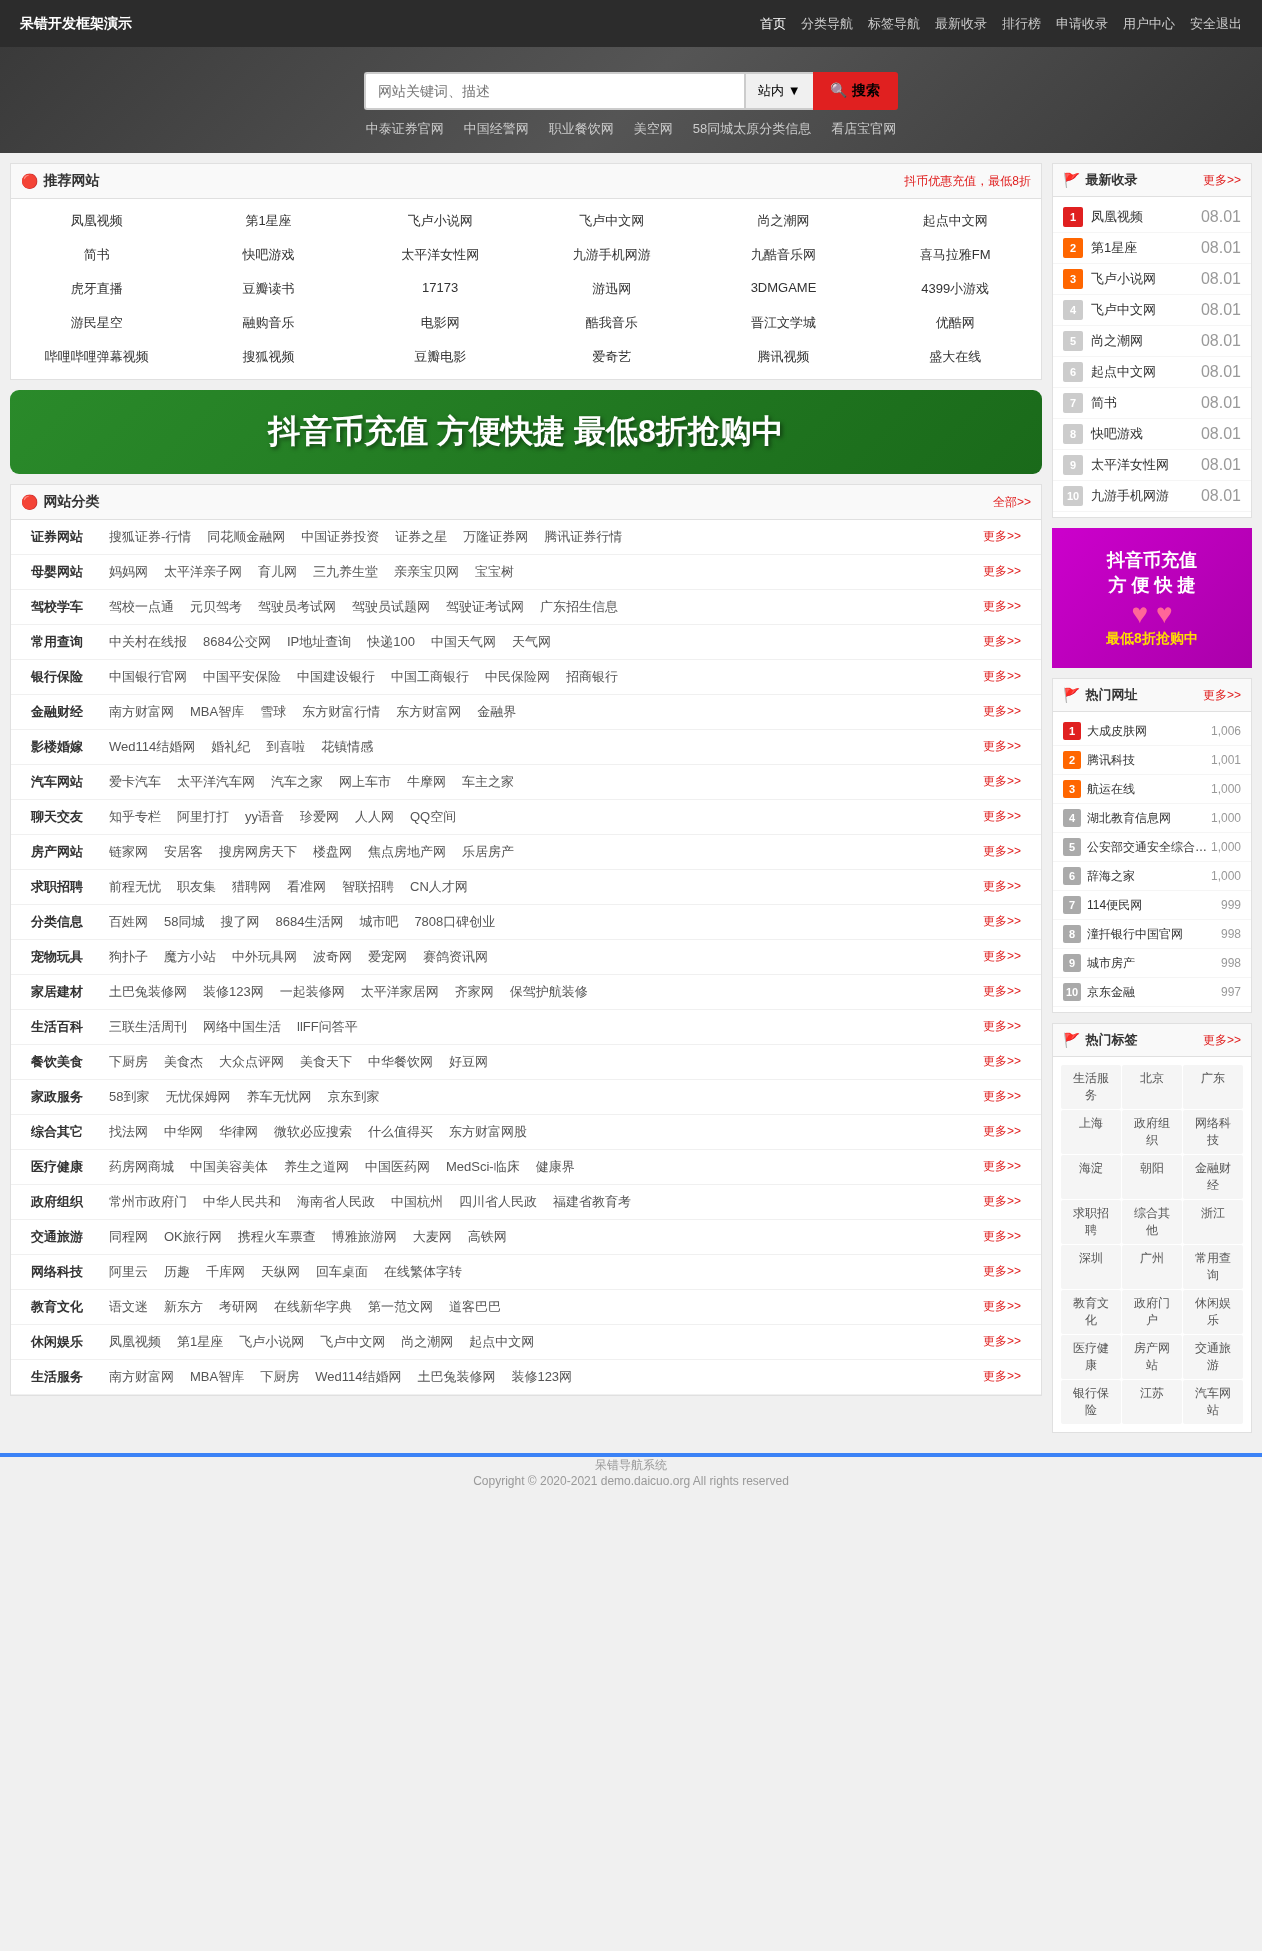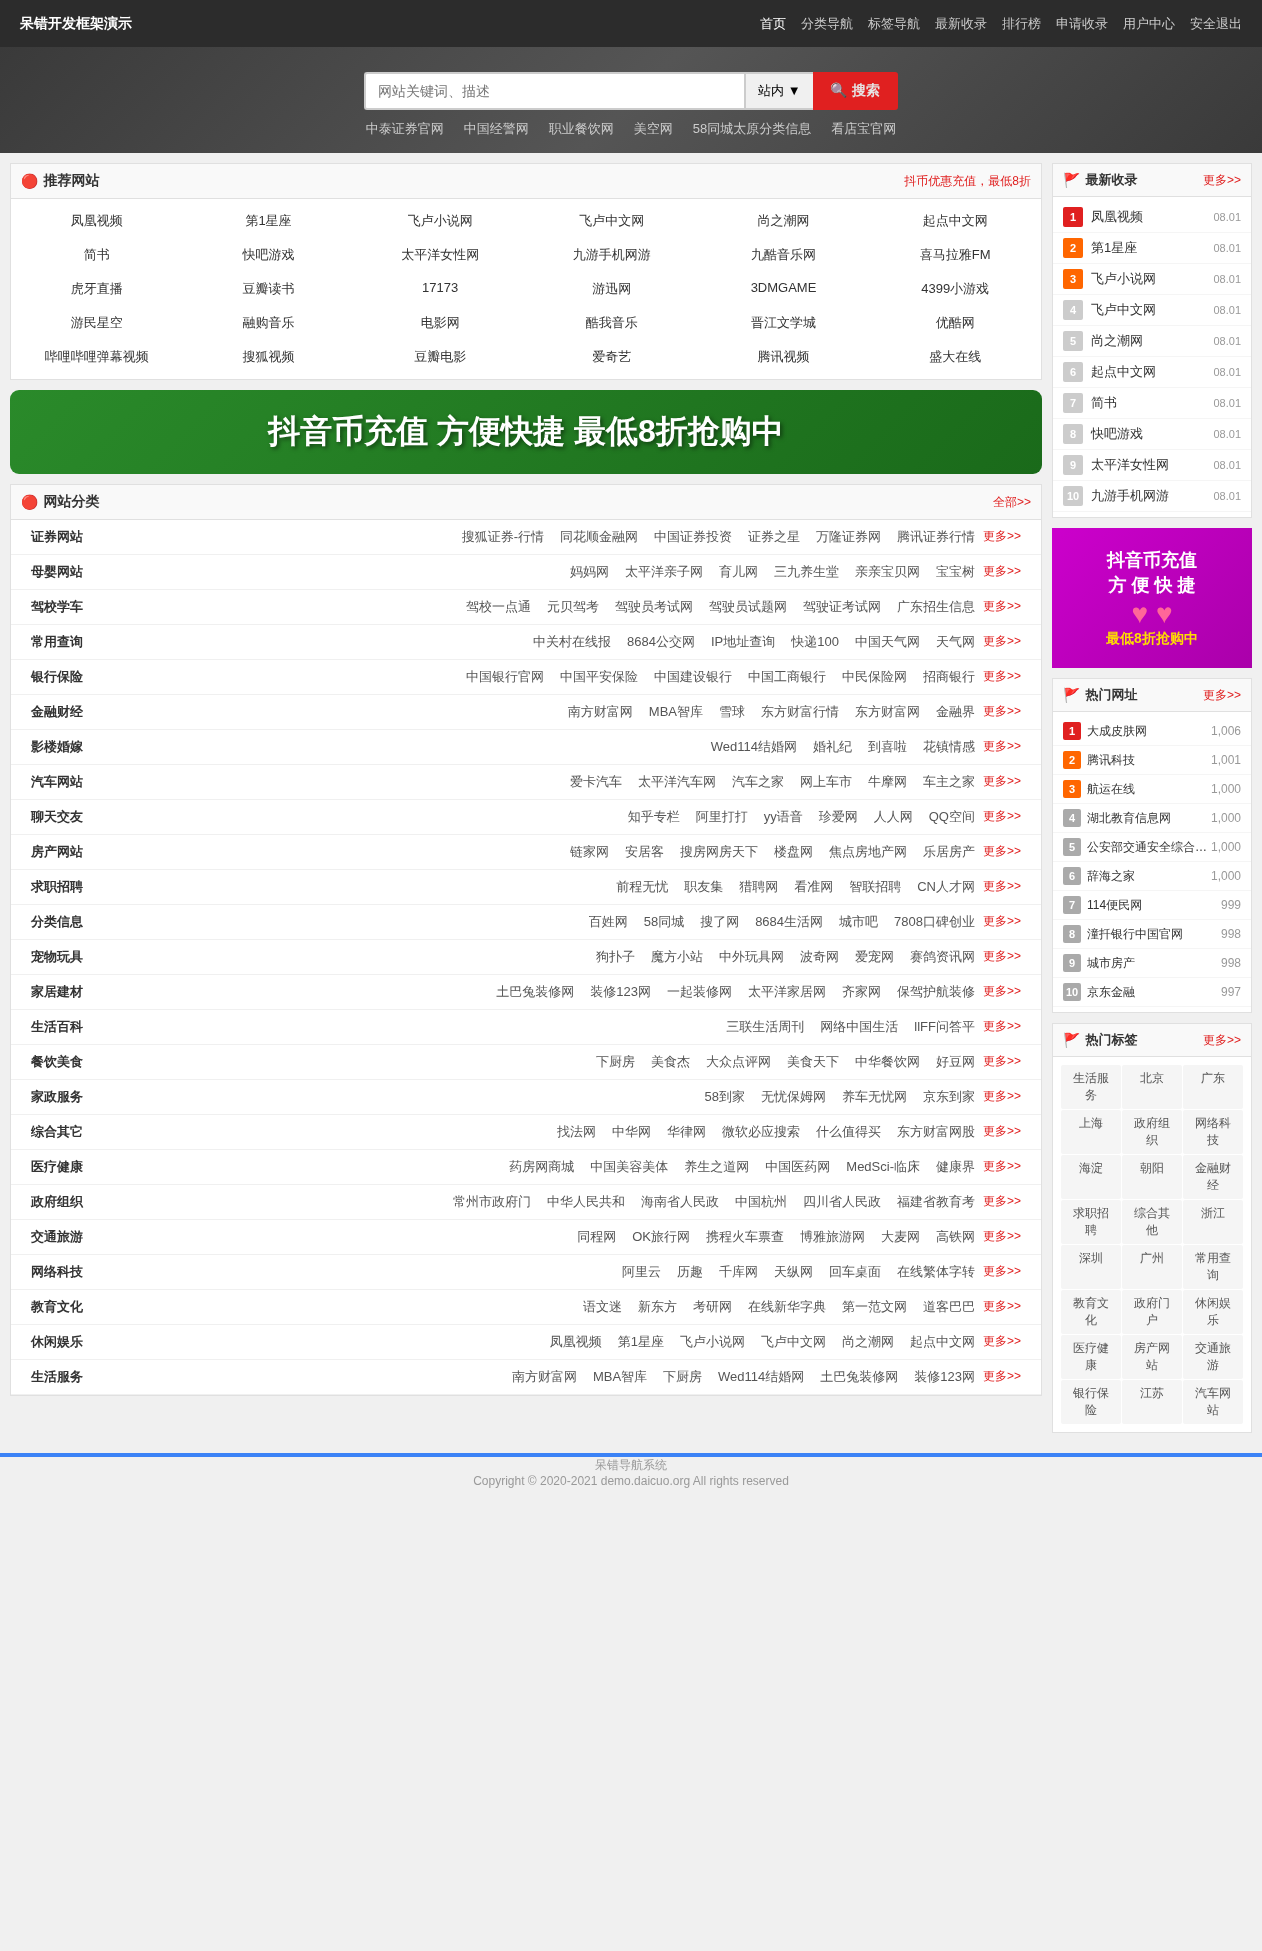--- a/index.html
+++ b/index.html
@@ -10,21 +10,21 @@
     .header-title { color: #fff; font-size: 14px; font-weight: bold; }
     .header-nav { display: flex; gap: 15px; }
     .header-nav a { color: #ccc; text-decoration: none; font-size: 13px; }
     .header-nav a.active { color: #fff; }
 
     
     .search-area { background: linear-gradient(135deg, #3a3a3a 0%, #555 50%, #3a3a3a 100%); padding: 25px 0 15px; text-align: center; }
     .search-box { display: inline-flex; align-items: center; }
     .search-input { width: 380px; height: 38px; padding: 0 12px; border: 2px solid #ccc; border-right: none; font-size: 14px; outline: none; border-radius: 3px 0 0 3px; }
     .search-site-btn { height: 38px; padding: 8px 12px; background: #f0f0f0; border: 2px solid #ccc; border-right: none; cursor: pointer; font-size: 13px; white-space: nowrap; text-align: center; }
-    .search-btn { height: 38px; padding: 0 18px; background: #e02020; color: #e5e5e5; border: none; cursor: pointer; font-size: 14px; font-weight: bold; border-radius: 0 3px 3px 0; }
+    .search-btn { height: 38px; padding: 0 18px; background: #e02020; color: #000000; border: none; cursor: pointer; font-size: 14px; font-weight: bold; border-radius: 0 3px 3px 0; }
     .search-links { margin-top: 10px; display: flex; justify-content: center; gap: 20px; }
     .search-links a { color: #ccc; text-decoration: none; font-size: 13px; }
 
     
     .main-container { max-width: 1262px; margin: 0 auto; padding: 10px; display: flex; gap: 10px; }
     .left-col { flex: 1; min-width: 0; }
     .right-col { width: 200px; flex-shrink: 0; }
 
     
     .section-box { background: #fff; margin-bottom: 10px; border: 1px solid #e0e0e0; }
@@ -39,32 +39,32 @@
     .site-item { padding: 8px 5px; text-align: center; cursor: pointer; font-size: 13px; }
     .site-item a { color: #333; text-decoration: none; }
 
     
     .banner { background: linear-gradient(135deg, #2a8a2a, #1a6a1a); margin-bottom: 10px; padding: 20px; text-align: center; cursor: pointer; position: relative; overflow: hidden; border-radius: 9px; }
     .banner-text { color: #fff; font-size: 32px; font-weight: bold; text-shadow: 2px 2px 4px rgba(0,0,0,0.5); }
 
     
     .category-row { display: flex; align-items: flex-start; border-bottom: 1px solid #f0f0f0; padding: 6px 20px; min-height: 32px; }
     .category-label { width: 70px; flex-shrink: 0; color: #333; font-weight: bold; font-size: 13px; padding-top: 2px; }
-    .category-links { flex: 1; display: flex; flex-wrap: wrap; gap: 2px 0; justify-content: flex-end; }
+    .category-links { flex: 1; display: flex; flex-wrap: wrap; gap: 2px 0; }
     .category-links a { color: #555; text-decoration: none; font-size: 13px; padding: 2px 8px; }
     .category-more { color: #e02020; font-size: 12px; text-decoration: none; white-space: nowrap; padding-top: 2px; }
 
     
     .latest-list { list-style: none; padding: 5px 0; }
     .latest-item { display: flex; align-items: center; padding: 5px 10px; border-bottom: 1px solid #f5f5f5; }
     .latest-num { width: 20px; height: 20px; background: #ccc; color: #fff; font-size: 11px; display: flex; align-items: center; justify-content: center; border-radius: 2px; margin-right: 8px; flex-shrink: 0; font-weight: bold; }
     .latest-num.red { background: #e02020; }
     .latest-num.orange { background: #ff6600; }
     .latest-item-name { flex: 1; color: #333; font-size: 13px; }
-    .latest-item-date { color: #999; font-size: 11px; }
+    .latest-item-date { color: #999; font-size: 16px; }
 
     
     .right-section { background: #fff; margin-bottom: 10px; border: 1px solid #e0e0e0; }
     .right-section-header { display: flex; align-items: center; justify-content: space-between; padding: 7px 10px; border-bottom: 1px solid #e0e0e0; background: #f9f9f9; }
     .right-section-title { display: flex; align-items: center; gap: 5px; font-weight: bold; font-size: 13px; color: #333; }
     .right-section-more { color: #e02020; font-size: 12px; text-decoration: none; }
 
     
     .hot-list { list-style: none; padding: 5px 0; }
     .hot-item { display: flex; align-items: center; padding: 5px 10px; border-bottom: 1px solid #f5f5f5; }

